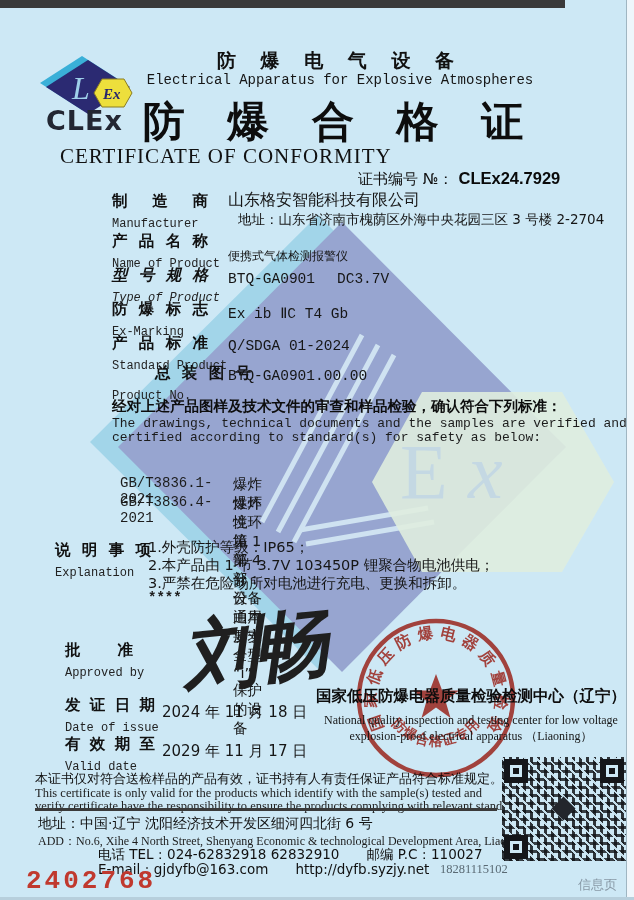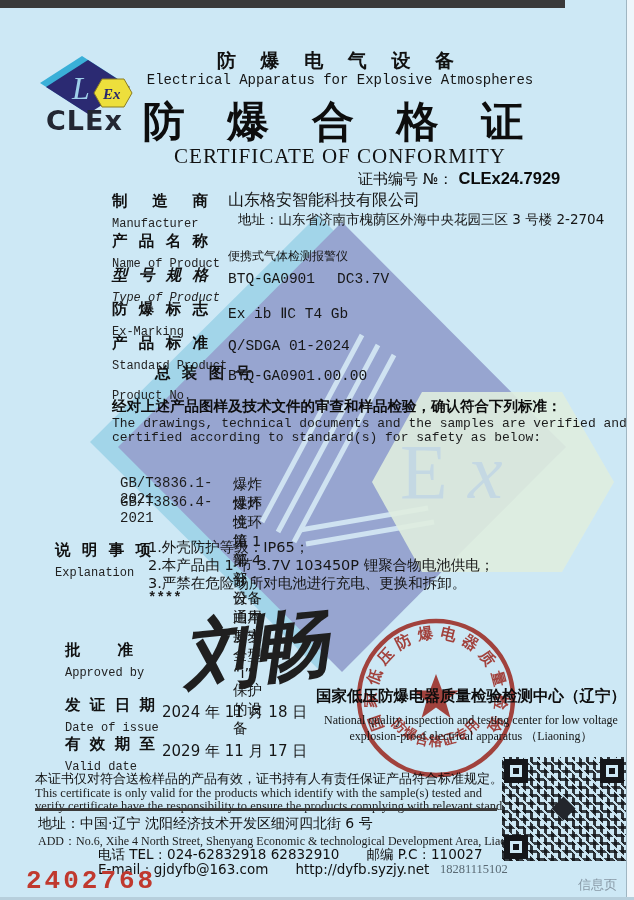--- a/index.html
+++ b/index.html
@@ -61,21 +61,21 @@
         <polygon points="56,38 64,24 86,24 94,38 86,52 64,52" fill="#eddf3c" stroke="#8a7c22" stroke-width="1"></polygon>
         <text x="65" y="44" font-family="Liberation Serif, serif" font-style="italic" font-weight="bold" font-size="15" fill="#28276e">Ex</text>
       </g>
     </svg>
     <div style="position:absolute;left:8px;top:50px;font-size:27px;font-weight:bold;color:#232733;letter-spacing:1px;">CLEx</div>
   </div>
 
   <div class="abs mono" style="left:60px;top:72px;width:560px;text-align:center;font-size:14px;color:#161616;">Electrical Apparatus for Explosive Atmospheres</div>
   <div class="abs b" style="left:60px;top:48px;width:560px;text-align:center;font-size:19px;letter-spacing:9px;color:#111;">防 爆 电 气 设 备</div>
   <div class="abs b" style="left:60px;top:94px;width:560px;text-align:center;font-size:42px;letter-spacing:14px;color:#0d0d0d;">防 爆 合 格 证</div>
-  <div class="abs serif" style="left:60px;top:144px;width:560px;text-align:center;font-size:21px;letter-spacing:1px;color:#111;">CERTIFICATE OF CONFORMITY</div>
+  <div class="abs serif" style="left:60px;top:144px;width:560px;text-align:left;font-size:21px;letter-spacing:1px;color:#111;">CERTIFICATE OF CONFORMITY</div>
   <div class="abs" style="left:358px;top:169px;">
     <span style="font-size:15px;color:#111;">证书编号 №：</span>
     <span class="b" style="font-size:16.5px;color:#0a0a0a;font-family:'Liberation Sans','DejaVu Sans',sans-serif;">CLEx24.7929</span>
   </div>
 
   <div class="abs" style="left:112px;top:191px;">
     <span class="jlabel" style="width:96px;">制 造 商</span><br>
     <span class="enlab">Manufacturer</span>
   </div>
   <div class="abs val-cjk" style="left:228px;top:190px;font-size:16px;">山东格安智能科技有限公司</div>

